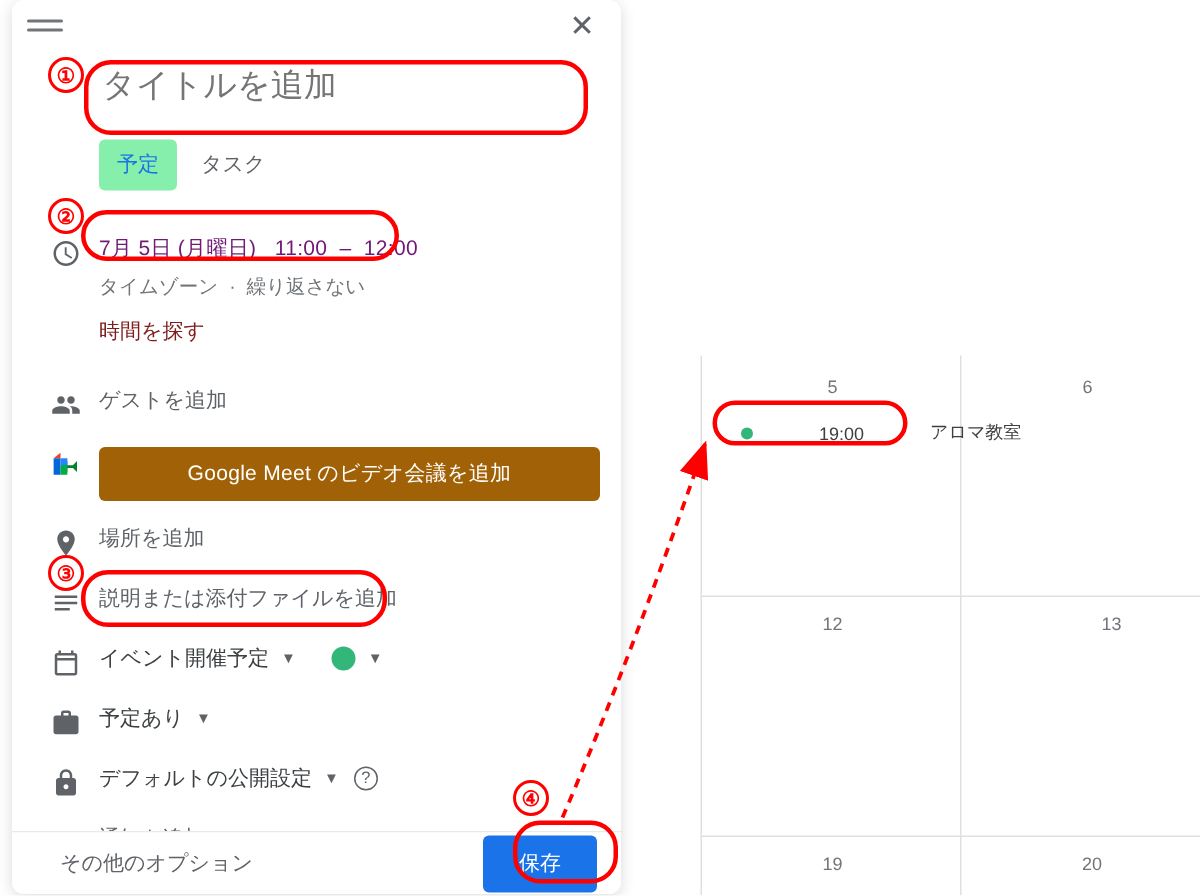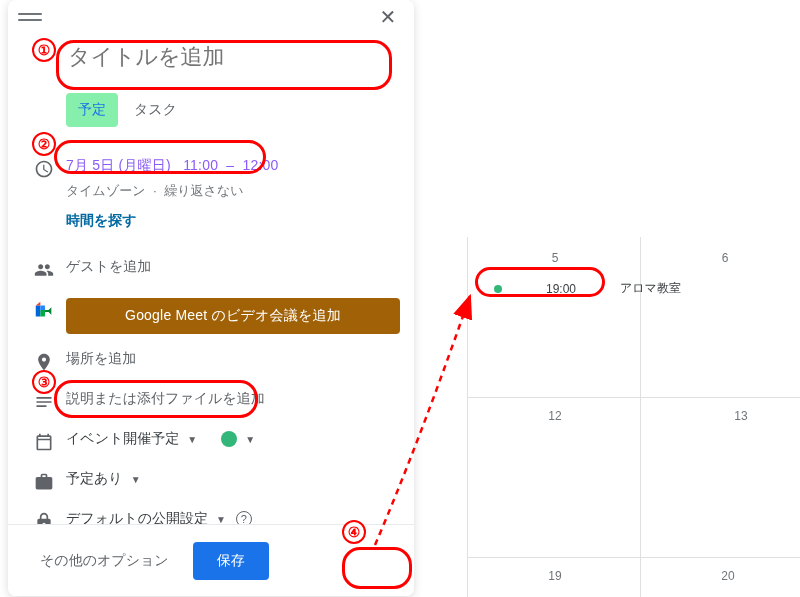--- a/index.html
+++ b/index.html
@@ -108,33 +108,33 @@
     }
     .content-col {
       flex: 1;
       font-size: 14px;
       color: #3c4043;
       display: flex;
       flex-direction: column;
       gap: 4px;
     }
     .datetime-row {
-      color: #8b5cf6;
+      color: #701a75;
       font-size: 14px;
       letter-spacing: .2px;
     }
     .muted-row {
       color: #70757a;
       font-size: 13px;
     }
     .link-btn {
-      color: #0369a1;
-      font-size: 14px;
-      cursor: pointer;
-      font-weight: 700;
+      color: #7f1d1d;
+      font-size: 14px;
+      cursor: pointer;
+      font-weight: 400;
     }
     .text-row {
       color: #5f6368;
       font-size: 14px;
     }
     .meet-btn {
       background: #a16207;
       color: #fff;
       padding: 9px 20px;
       border: none;
@@ -173,25 +173,25 @@
       justify-content: center;
       font-size: 11px;
       color: #5f6368;
       margin-left: 4px;
     }
     .footer {
       position: absolute;
       bottom: 0;
       left: 0;
       right: 0;
-      height: 72px;
+      height: 42px;
       border-top: 1px solid #e8eaed;
       display: flex;
       align-items: center;
-      justify-content: flex-start;
+      justify-content: space-between;
       gap: 8px;
       padding: 0 16px;
       background: #fff;
       border-bottom-left-radius: 8px;
       border-bottom-right-radius: 8px;
     }
     .more-opts {
       color: #5f6368;
       font-size: 14px;
       padding: 8px 16px;

